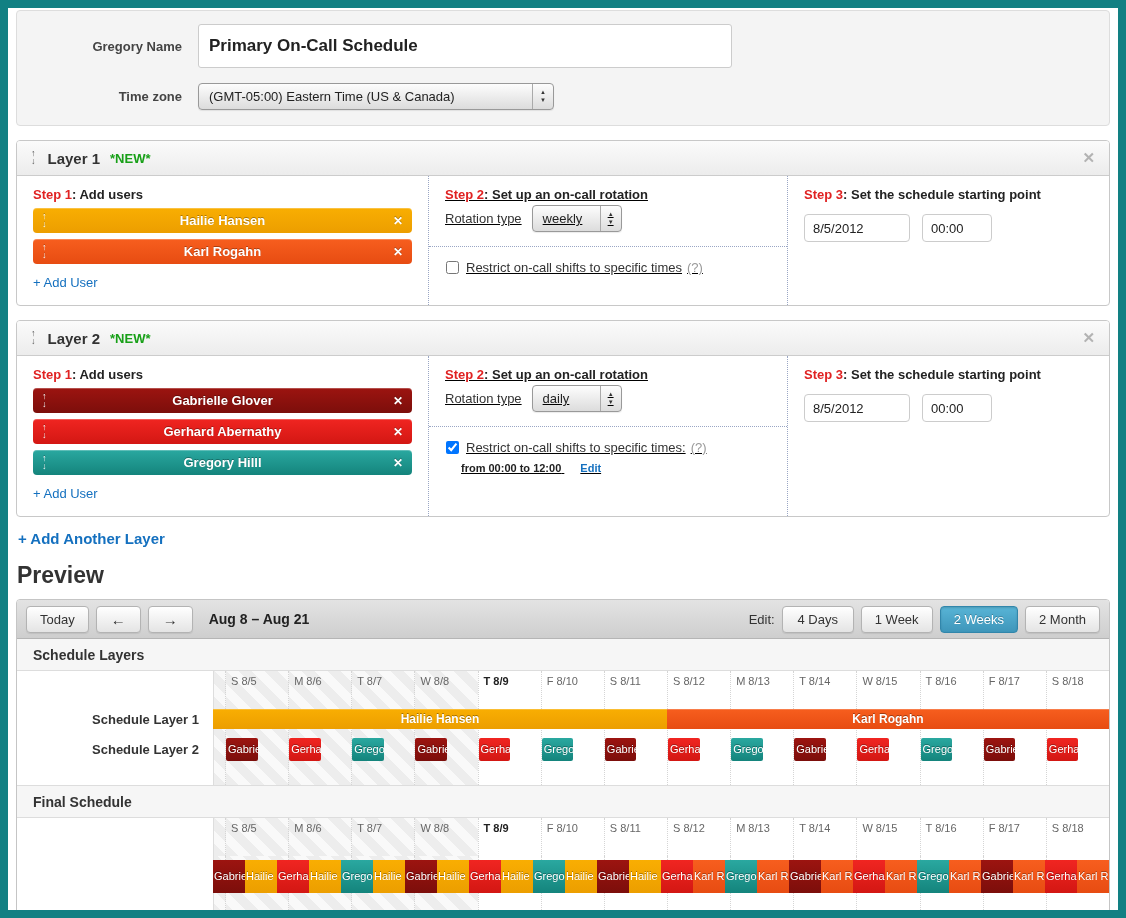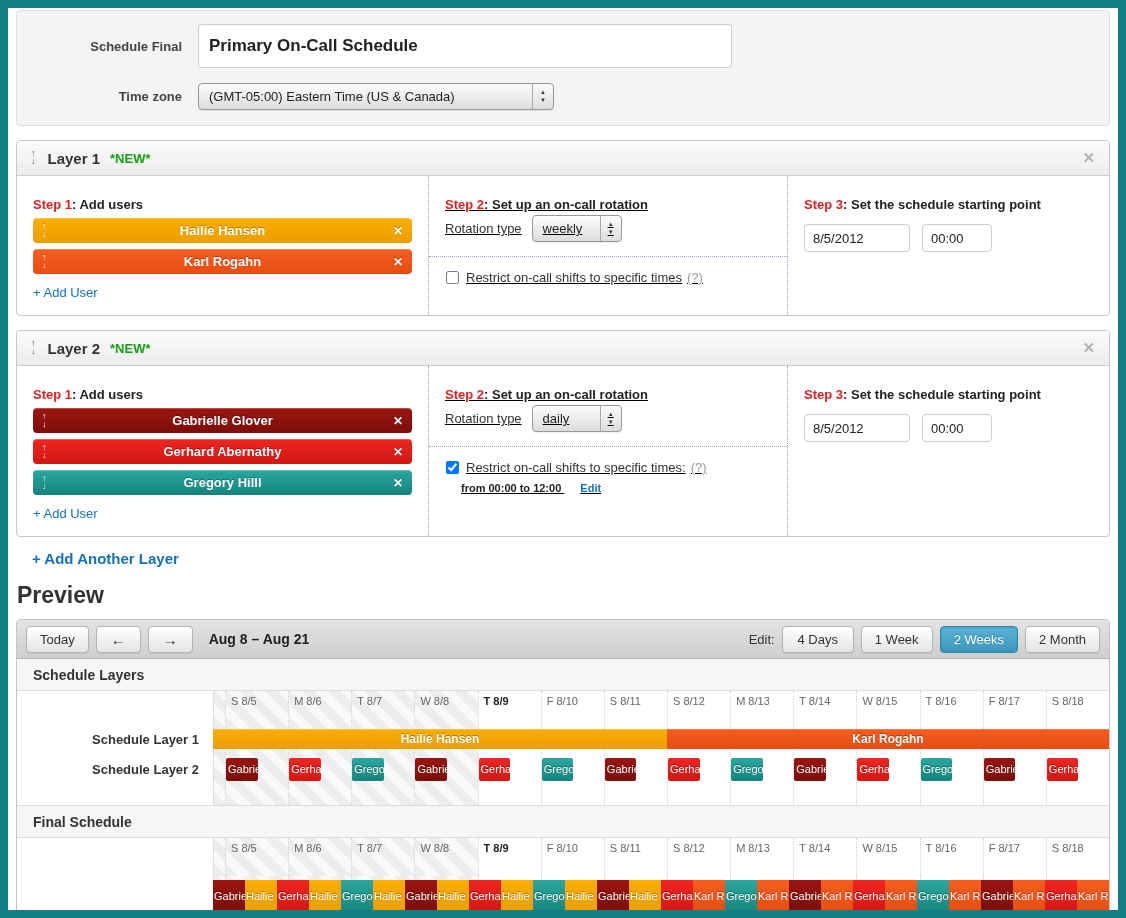--- a/index.html
+++ b/index.html
@@ -21,21 +21,21 @@
   .rot-sel{width:90px;}
   
   .layer{border:1px solid #c8c8c8;border-radius:4px;margin-top:14px;overflow:hidden;background:#fff;}
   .layer-head{height:34px;display:flex;align-items:center;background:linear-gradient(#fbfbfb,#ececec);
               border-bottom:1px solid #ccc;padding:0 14px;}
   .vdrag{display:flex;flex-direction:column;color:#555;font-size:9px;line-height:.85;margin-right:12px;cursor:row-resize;}
   .layer-title{font-size:15px;font-weight:bold;color:#333;margin-right:10px;}
   .badge{color:#18a018;font-weight:bold;font-size:13px;}
   .layer-x{margin-left:auto;color:#b3b3b3;font-weight:bold;font-size:15px;cursor:pointer;}
   .layer-body{display:flex;align-items:stretch;}
-  .col{padding:21px 16px 14px;box-sizing:border-box;}
+  .col{padding:11px 16px 14px;box-sizing:border-box;}
   .c1{width:411px;flex:none;}
   .c2{flex:1;border-left:1px dotted #9aa6c4;text-decoration:underline;}
   .c3{width:322px;flex:none;border-left:1px dotted #9aa6c4;}
   .step{font-size:13px;color:#222;font-weight:bold;}
   .sn{color:#e02222;}
   .pill{position:relative;height:25px;border-radius:4px;margin-top:6px;color:#fff;font-size:13px;font-weight:bold;
         display:flex;align-items:center;justify-content:center;text-shadow:0 -1px 0 rgba(0,0,0,.3);
         box-shadow:inset 0 1px 0 rgba(255,255,255,.25);}
   .pill .pdrag{position:absolute;left:9px;display:flex;flex-direction:column;font-size:9px;line-height:.8;font-weight:bold;cursor:row-resize;}
   .pill .px{position:absolute;right:9px;font-size:12px;cursor:pointer;}
@@ -48,21 +48,21 @@
   .help{color:#999;margin-left:5px;}
   .restrict-detail{margin:7px 0 0 16px;font-size:11px;color:#222;}
   .rd-b{font-weight:bold;}
   .edit{color:#1470bf;font-weight:bold;margin-left:16px;cursor:pointer;}
   .startrow{display:flex;margin-top:12px;}
   .tinp{height:26px;border:1px solid #ccc;border-radius:4px;font-family:"Liberation Sans",sans-serif;
         font-size:13px;color:#222;padding:0 8px;background:#fff;}
   .dateinp{width:88px;margin-right:12px;}
   .timeinp{width:52px;}
   
-  .addlayer{color:#1470bf;font-weight:bold;font-size:15px;margin:13px 0 0 16px;display:inline-block;cursor:pointer;}
+  .addlayer{color:#1470bf;font-weight:bold;font-size:15px;margin:13px 0 0 2px;display:inline-block;cursor:pointer;}
   .pv-title{font-size:23px;color:#333;margin:14px 0 10px 1px;font-weight:bold;}
   .panel{border:1px solid #c5c5c5;border-radius:4px;overflow:hidden;background:#fff;}
   .toolbar{height:38px;background:linear-gradient(#e3e3e3,#cecece);border-bottom:1px solid #b5b5b5;
            display:flex;align-items:center;padding:0 9px;}
   .btn{height:27px;background:linear-gradient(#fff,#e4e4e4);border:1px solid #b3b3b3;border-radius:4px;font-size:13px;
        color:#333;display:inline-flex;align-items:center;justify-content:center;padding:0 13px;box-sizing:border-box;
        cursor:pointer;box-shadow:0 1px 1px rgba(0,0,0,.08);}
   .btn.arrow{width:45px;font-weight:bold;font-size:15px;padding:0;margin-left:7px;}
   .tb-range{font-weight:bold;font-size:14px;color:#222;margin-left:16px;}
   .tb-view{margin-left:auto;display:flex;align-items:center;font-size:13px;color:#333;}
@@ -89,21 +89,21 @@
         overflow:hidden;white-space:nowrap;text-shadow:0 -1px 0 rgba(0,0,0,.35);}
 </style>
 </head>
 <body>
 
 <div class="page">
 
   
   <div class="form-card">
     <div class="form-row">
-      <div class="flabel">Schedule Final</div>
+      <div class="flabel">Gregory Name</div>
       <input class="name-input" type="text" value="Primary On-Call Schedule" style="">
     </div>
     <div class="form-row">
       <div class="flabel">Time zone</div>
       <div class="sel tz-sel">
         <span class="val">(GMT-05:00) Eastern Time (US &amp; Canada)</span>
         <span class="stp">
             <span>▲</span>
             <span>▼</span>
           </span>

